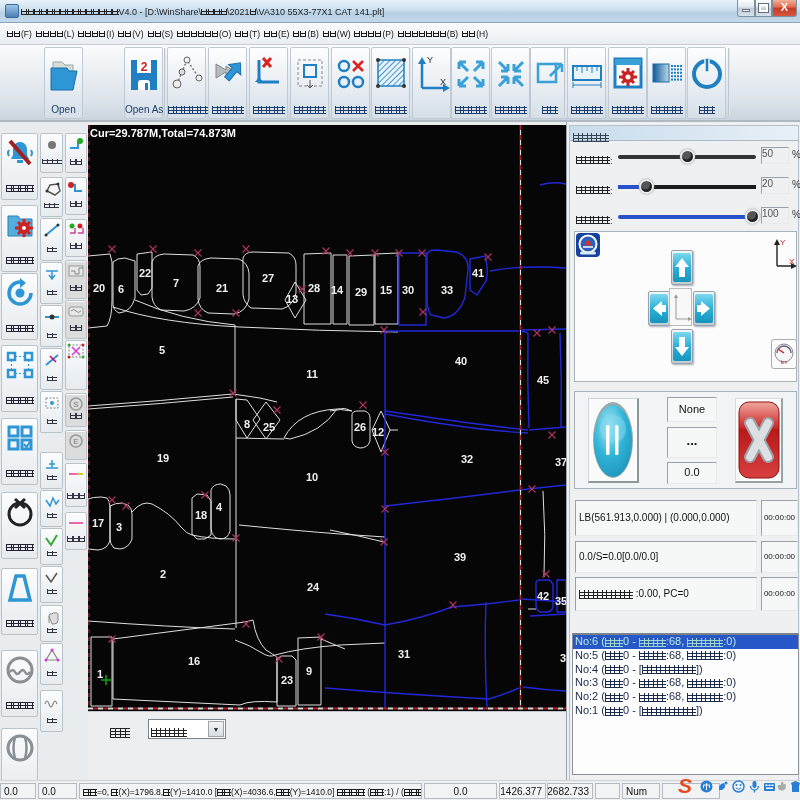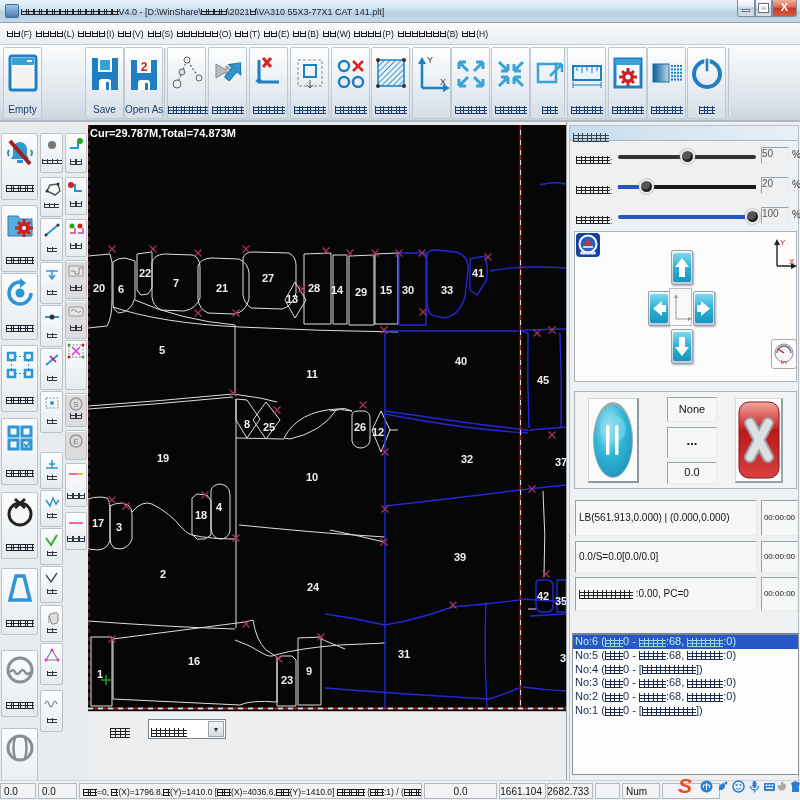--- a/index.html
+++ b/index.html
@@ -129,33 +129,25 @@
         <span>(B)</span>
       </span>
       <span class="mi">
         <i class="zh" style="width:6px;height:6px;--c:#1a1a1a"></i>
         <i class="zh" style="width:6px;height:6px;--c:#1a1a1a"></i>
         <span>(H)</span>
       </span>
     </div>
 
   <div id="tbar" class="abs">
-      <div class="tb" style="left:3px"><svg width="36" height="40" viewBox="0 0 36 40">
-          <rect x="5" y="2" width="26" height="34" rx="2" fill="#fff" stroke="#1f7fc2" stroke-width="3"></rect>
-          <rect x="7" y="4" width="22" height="7" fill="#3aa0d8"></rect>
-          <rect x="22" y="6" width="5" height="2" fill="#fff"></rect>
-          <rect x="8" y="13" width="20" height="21" fill="#f2f2ee"></rect>
-        </svg><div class="lbl">Empty</div></div>
-      <div class="tb" style="left:85px"><svg width="36" height="40" viewBox="0 0 36 40">
-          <path d="M5 4 h26 v32 h-26 z" fill="#1f7fc2"></path>
-          <rect x="11" y="4" width="14" height="14" fill="#fff"></rect>
-          <rect x="13" y="6" width="10" height="10" fill="#3aa0d8"></rect>
-          <path d="M12 36 v-8 q0 -3 3 -3 h6 q3 0 3 3 v8" fill="#fff"></path>
-          <rect x="19" y="28" width="3" height="8" fill="#1f7fc2"></rect>
-        </svg><div class="lbl">Save</div></div>
+      <div class="tb" style="left:44px"><svg width="36" height="40" viewBox="0 0 36 40">
+          <path d="M7 8 h9 l3 3 h8 v6 H7 z" fill="#d9dcd6" stroke="#9aa"></path>
+          <path d="M5 14 h16 l2 3 h8 L27 36 H5 z" fill="#2f96d5" stroke="#1a6fa8"></path>
+          <path d="M5 14 h16 l2 3 h8 L27 36 H5 z" fill="url(#g1)" opacity="0"></path>
+        </svg><div class="lbl">Open</div></div>
       <div class="tb" style="left:124px"><svg width="36" height="40" viewBox="0 0 36 40">
           <path d="M5 6 h26 v30 h-26 z" fill="#1f7fc2"></path>
           <rect x="11" y="6" width="14" height="13" fill="#fff"></rect>
           <text x="18" y="17" font-size="12" font-weight="bold" fill="#c22" text-anchor="middle">2</text>
           <path d="M12 36 v-7 q0 -3 3 -3 h6 q3 0 3 3 v7" fill="#fff"></path>
           <rect x="19" y="29" width="3" height="7" fill="#1f7fc2"></rect>
         </svg><div class="lbl">Open As</div></div>
       <div class="tb" style="left:167px"><svg width="36" height="40" viewBox="0 0 36 40">
           <path d="M8 30 L18 6 L30 24" fill="none" stroke="#777" stroke-width="1.5" stroke-dasharray="2 2"></path>
           <circle cx="8" cy="30" r="4" fill="#eee" stroke="#666"></circle>
@@ -779,21 +771,21 @@
     </div>
 
   <div id="sbar" class="abs">
       <div class="sfield" style="left:0px;width:36px;">0.0</div>
       <div class="sfield" style="left:38px;width:39px;">0.0</div>
       <div class="sfield" style="left:79px;width:343px;"><span style="font-size:8.5px"><i class="zh" style="width:7px;height:7px;--c:#1a1a1a"></i><i class="zh" style="width:7px;height:7px;--c:#1a1a1a"></i>=0, <i class="zh" style="width:7px;height:7px;--c:#1a1a1a"></i>(X)=1796.8,<i class="zh" style="width:7px;height:7px;--c:#1a1a1a"></i>(Y)=1410.0 [<i class="zh" style="width:7px;height:7px;--c:#1a1a1a"></i><i class="zh" style="width:7px;height:7px;--c:#1a1a1a"></i>(X)=4036.6,<i class="zh" style="width:7px;height:7px;--c:#1a1a1a"></i><i class="zh" style="width:7px;height:7px;--c:#1a1a1a"></i>(Y)=1410.0] <i class="zh" style="width:7px;height:7px;--c:#1a1a1a"></i><i class="zh" style="width:7px;height:7px;--c:#1a1a1a"></i><i class="zh" style="width:7px;height:7px;--c:#1a1a1a"></i><i class="zh" style="width:7px;height:7px;--c:#1a1a1a"></i> (<i class="zh" style="width:7px;height:7px;--c:#1a1a1a"></i><i class="zh" style="width:7px;height:7px;--c:#1a1a1a"></i>:1) / (<i class="zh" style="width:7px;height:7px;--c:#1a1a1a"></i><i class="zh" style="width:7px;height:7px;--c:#1a1a1a"></i><i class="zh" style="width:7px;height:7px;--c:#1a1a1a"></i>:3)</span></div>
       <div class="sfield" style="left:424px;width:73px;">
         <span style="display:block;text-align:center">0.0</span>
       </div>
       <div class="sfield" style="left:499px;width:47px;">
-        <span style="float:right">1661.104</span>
+        <span style="float:right">1426.377</span>
       </div>
       <div class="sfield" style="left:547px;width:46px;">
         <span style="float:right">2682.733</span>
       </div>
       <div class="sfield" style="left:595px;width:25px;"></div>
       <div class="sfield" style="left:622px;width:38px;">Num</div>
       <div class="sfield" style="left:662px;width:58px;"></div>
     </div>
 <div class="abs" style="left:676px;top:774px;width:124px;height:24px;">
       <span style="position:absolute;left:2px;top:0px;font-size:21px;font-weight:bold;color:#e8491d;font-style:italic;">S</span>

